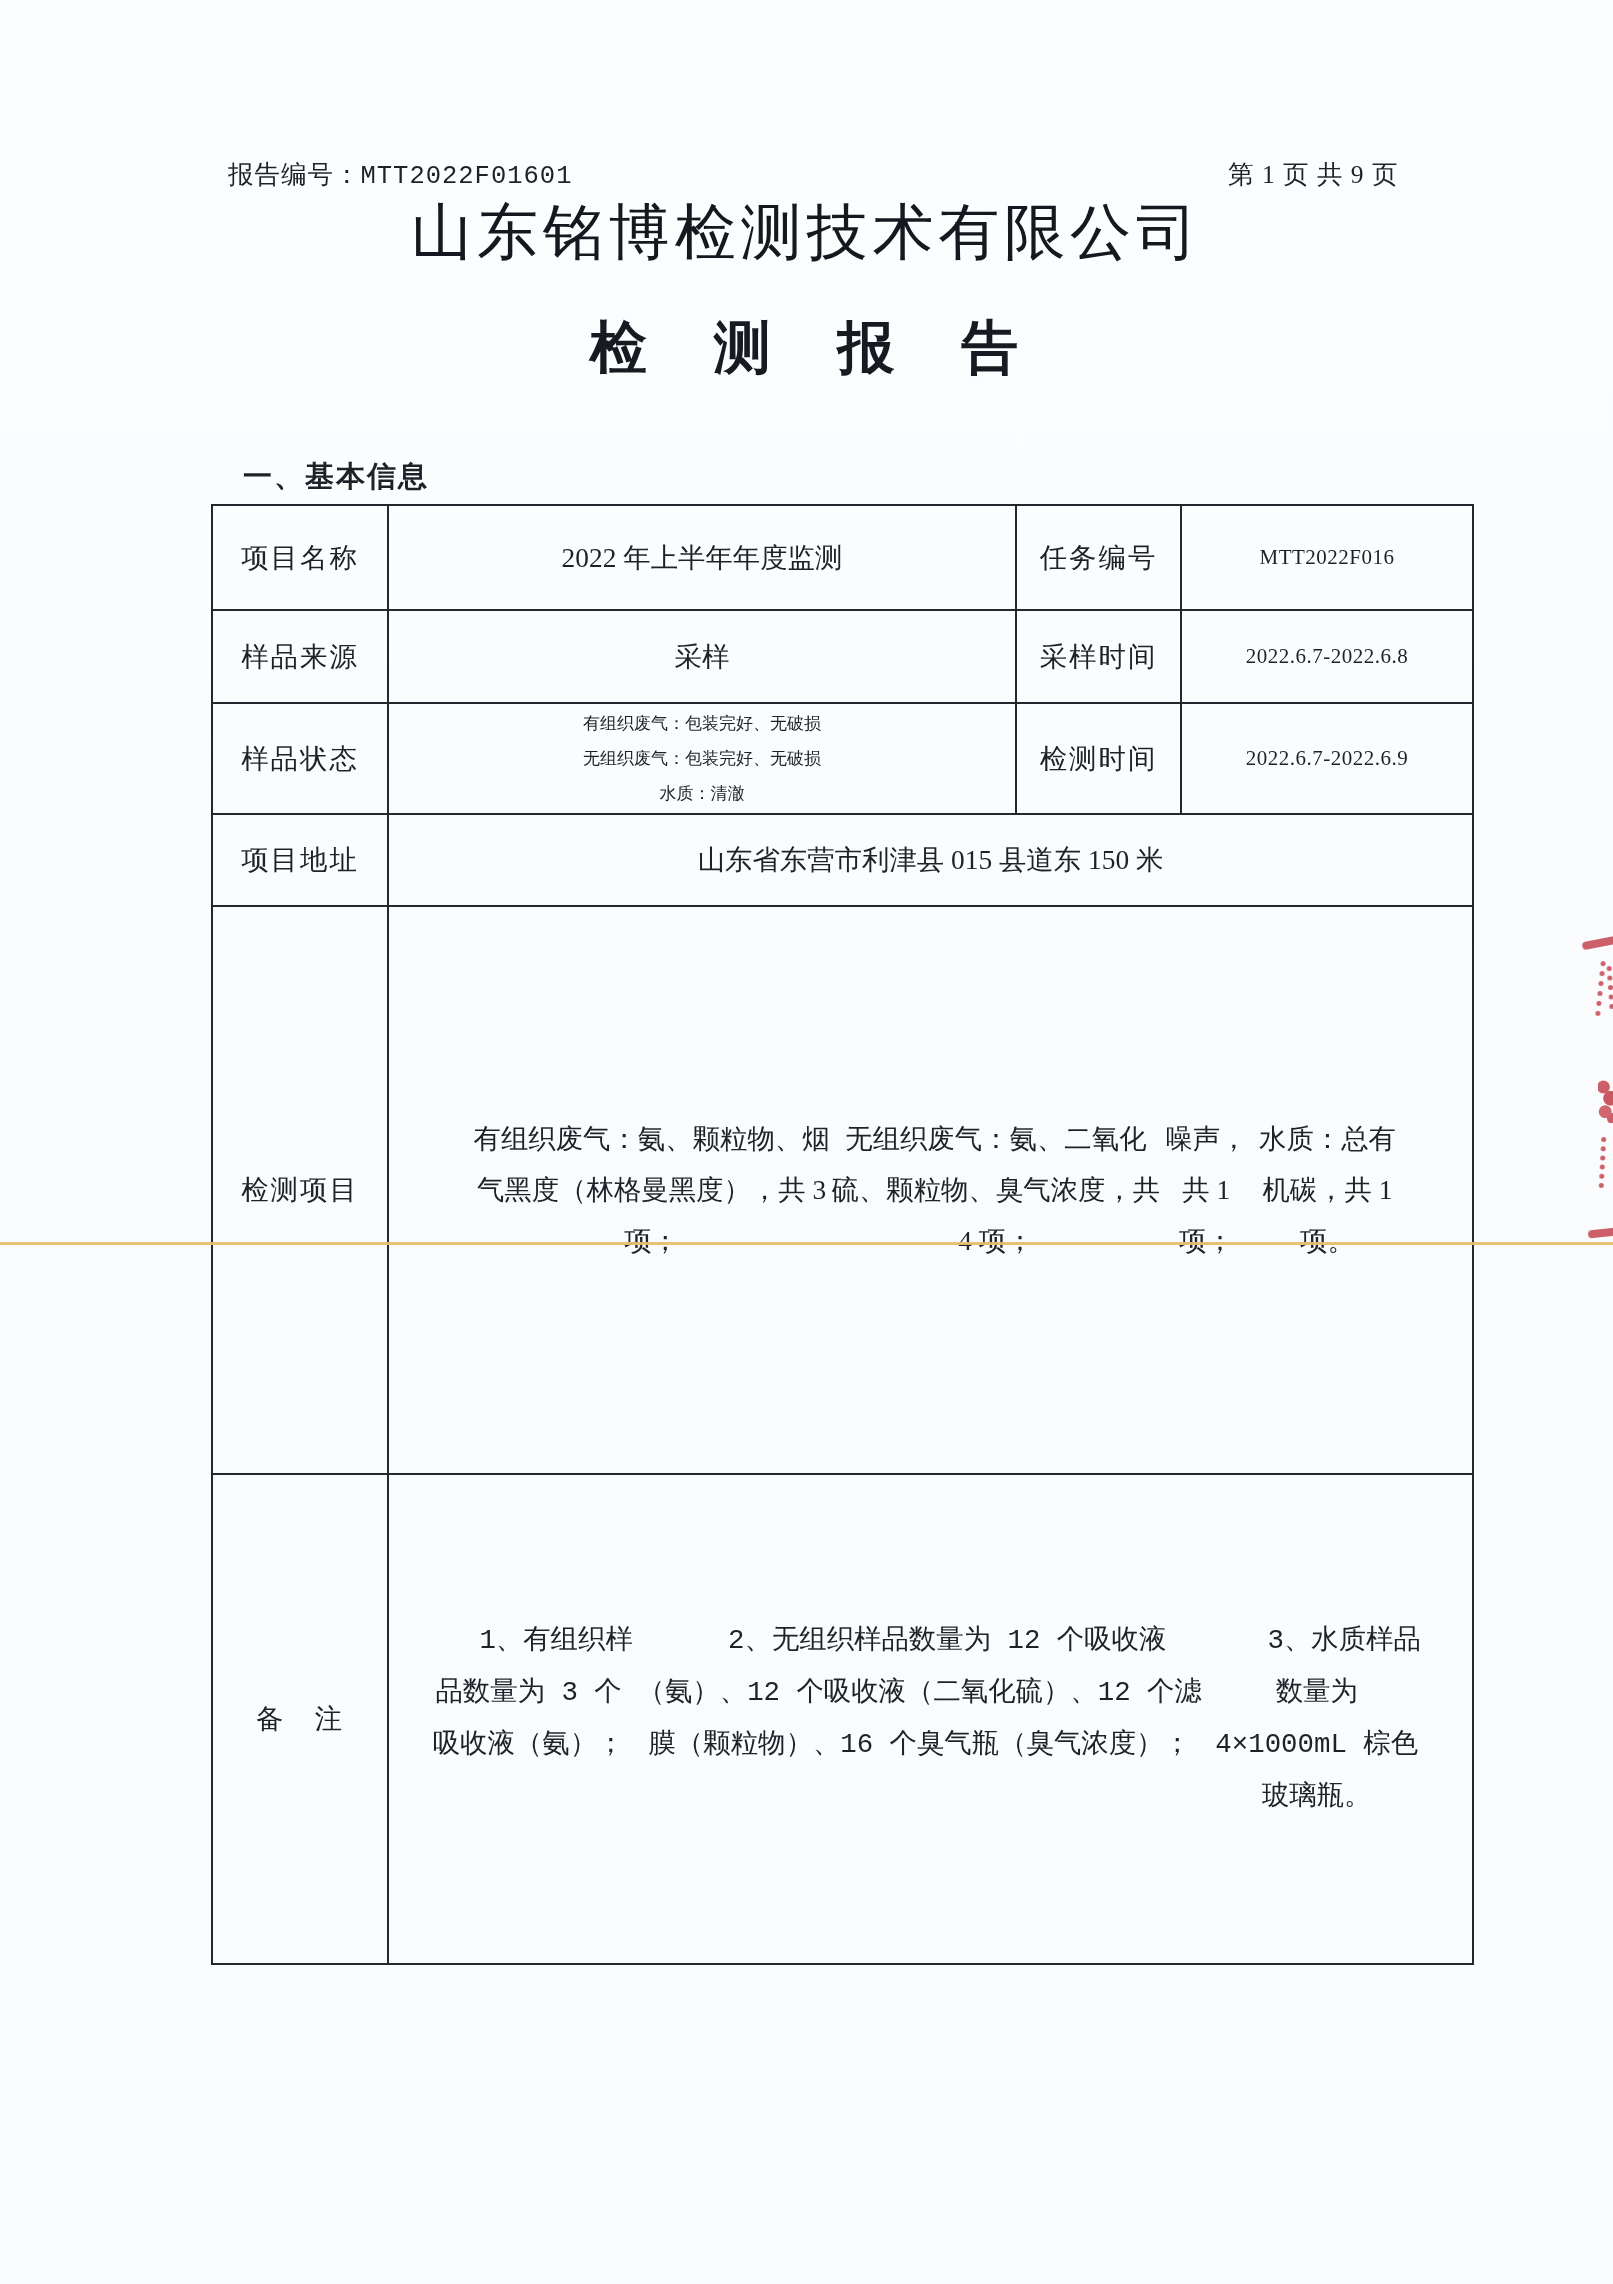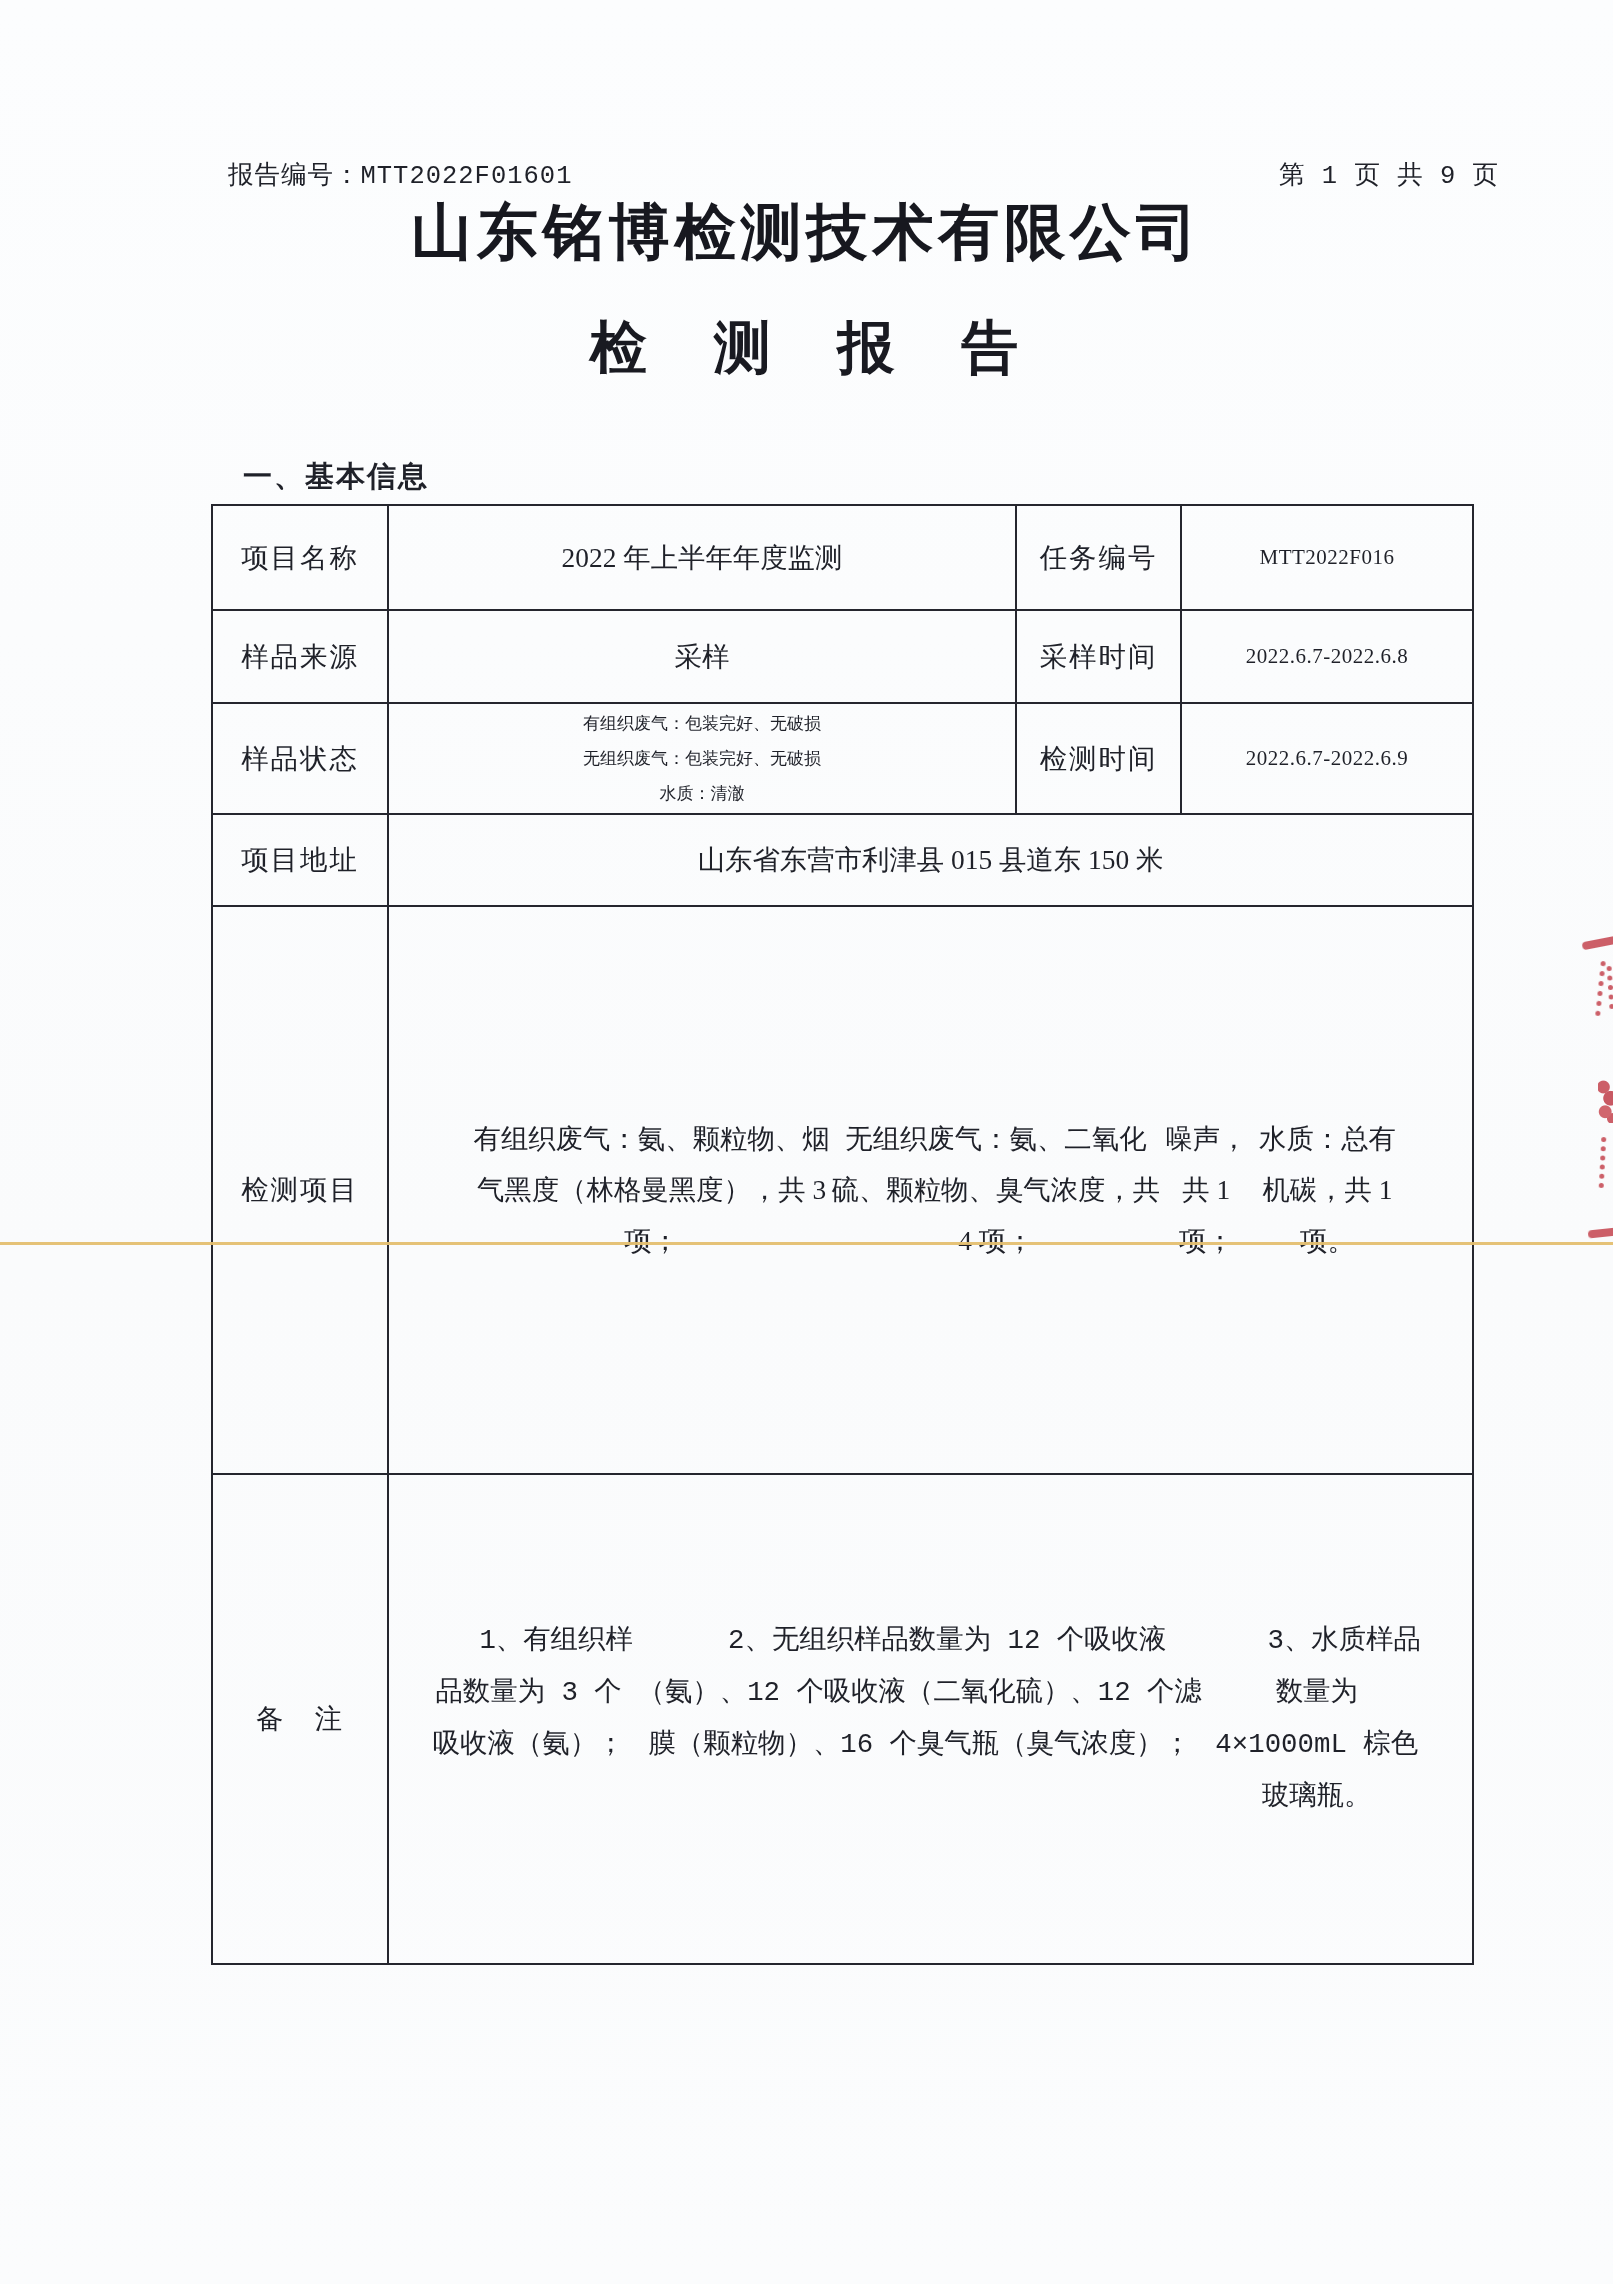--- a/index.html
+++ b/index.html
@@ -7,24 +7,24 @@
     position:relative;
     width:1613px;height:2285px;
     margin:0 auto;
     background:linear-gradient(180deg,#fcfdfe 0%,#fafbfc 55%,#fbfcfd 100%);
     overflow:hidden;
     font-family:"Liberation Serif","DejaVu Serif",serif;
     color:#1f2129;
   }
   .hdr-meta{position:absolute;top:157px;font-size:25.5px;letter-spacing:1px;white-space:nowrap;}
   .hdr-left{left:228px;font-family:Liberation Mono, monospace;}
-  .hdr-right{left:1279px;font-family:Liberation Mono, monospace;}
+  .hdr-right{left:1228px;}
   .company-title{
     position:absolute;top:192px;left:0;width:100%;
-    text-align:center;font-size:61px;font-weight:700;letter-spacing:4.9px;
+    text-align:center;font-size:61px;font-weight:400;letter-spacing:4.9px;
     color:#17181f;white-space:nowrap;
   }
   .report-title{
     position:absolute;top:310px;left:0;width:100%;
     text-align:center;font-size:57px;font-weight:600;letter-spacing:4.9px;
     color:#191a21;white-space:nowrap;
   }
   .section-heading{
     position:absolute;left:243px;top:457px;
     font-size:29px;font-weight:700;letter-spacing:2px;

